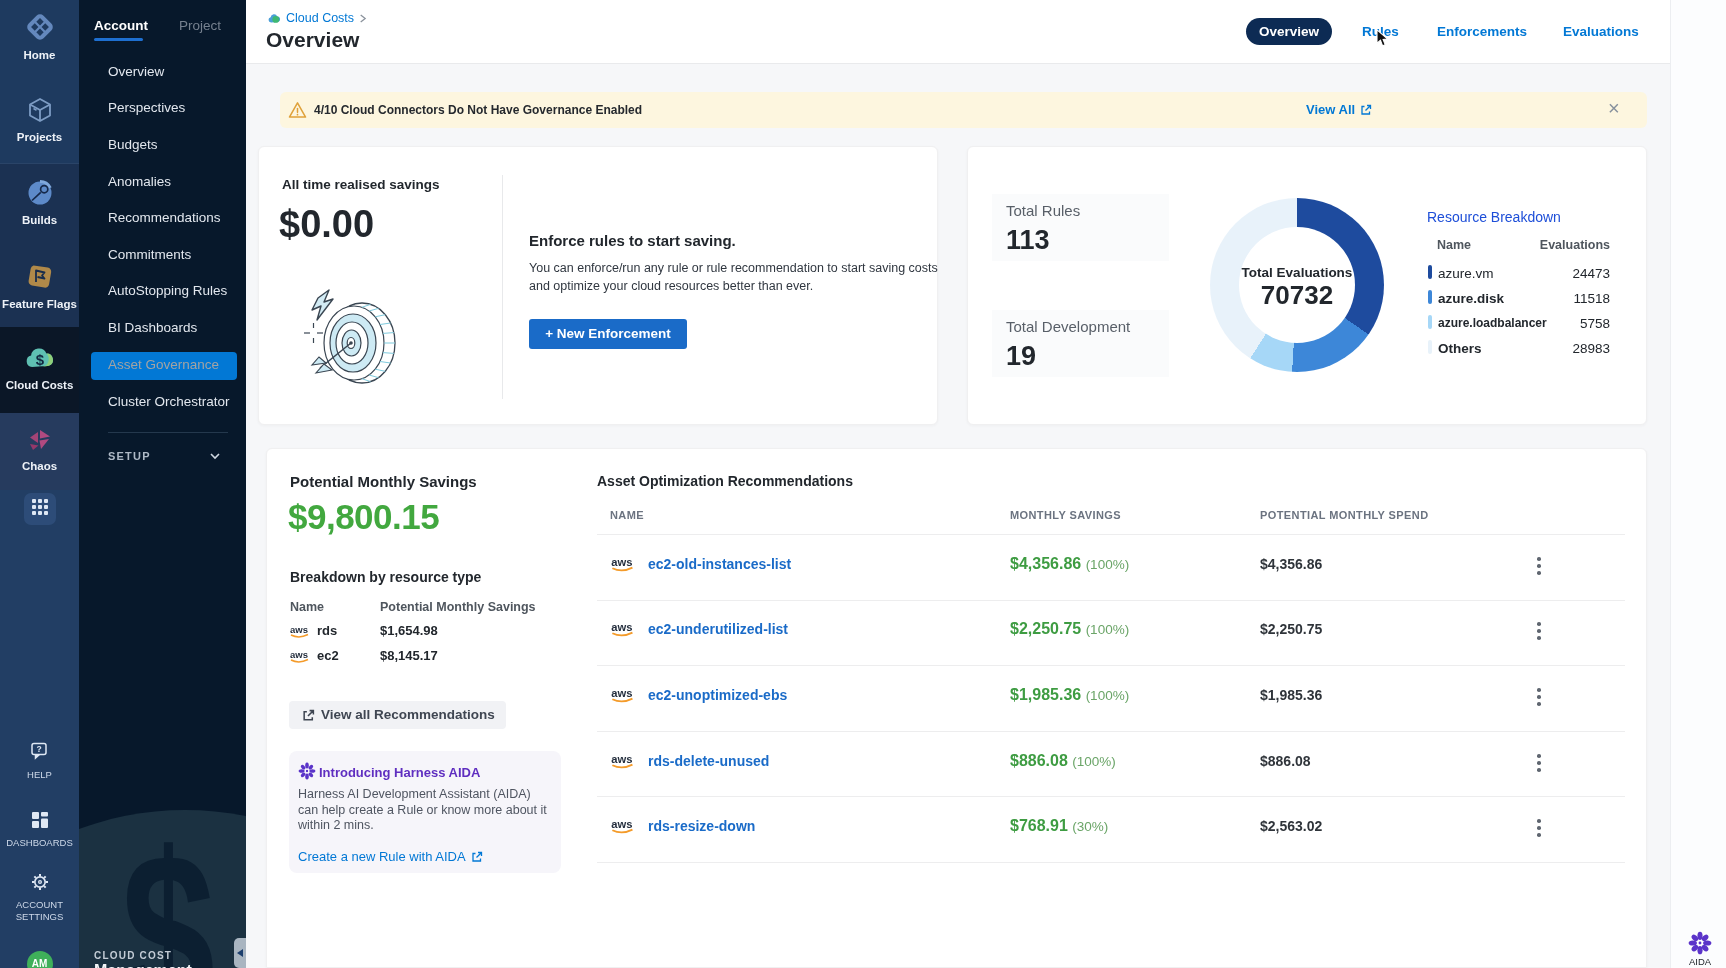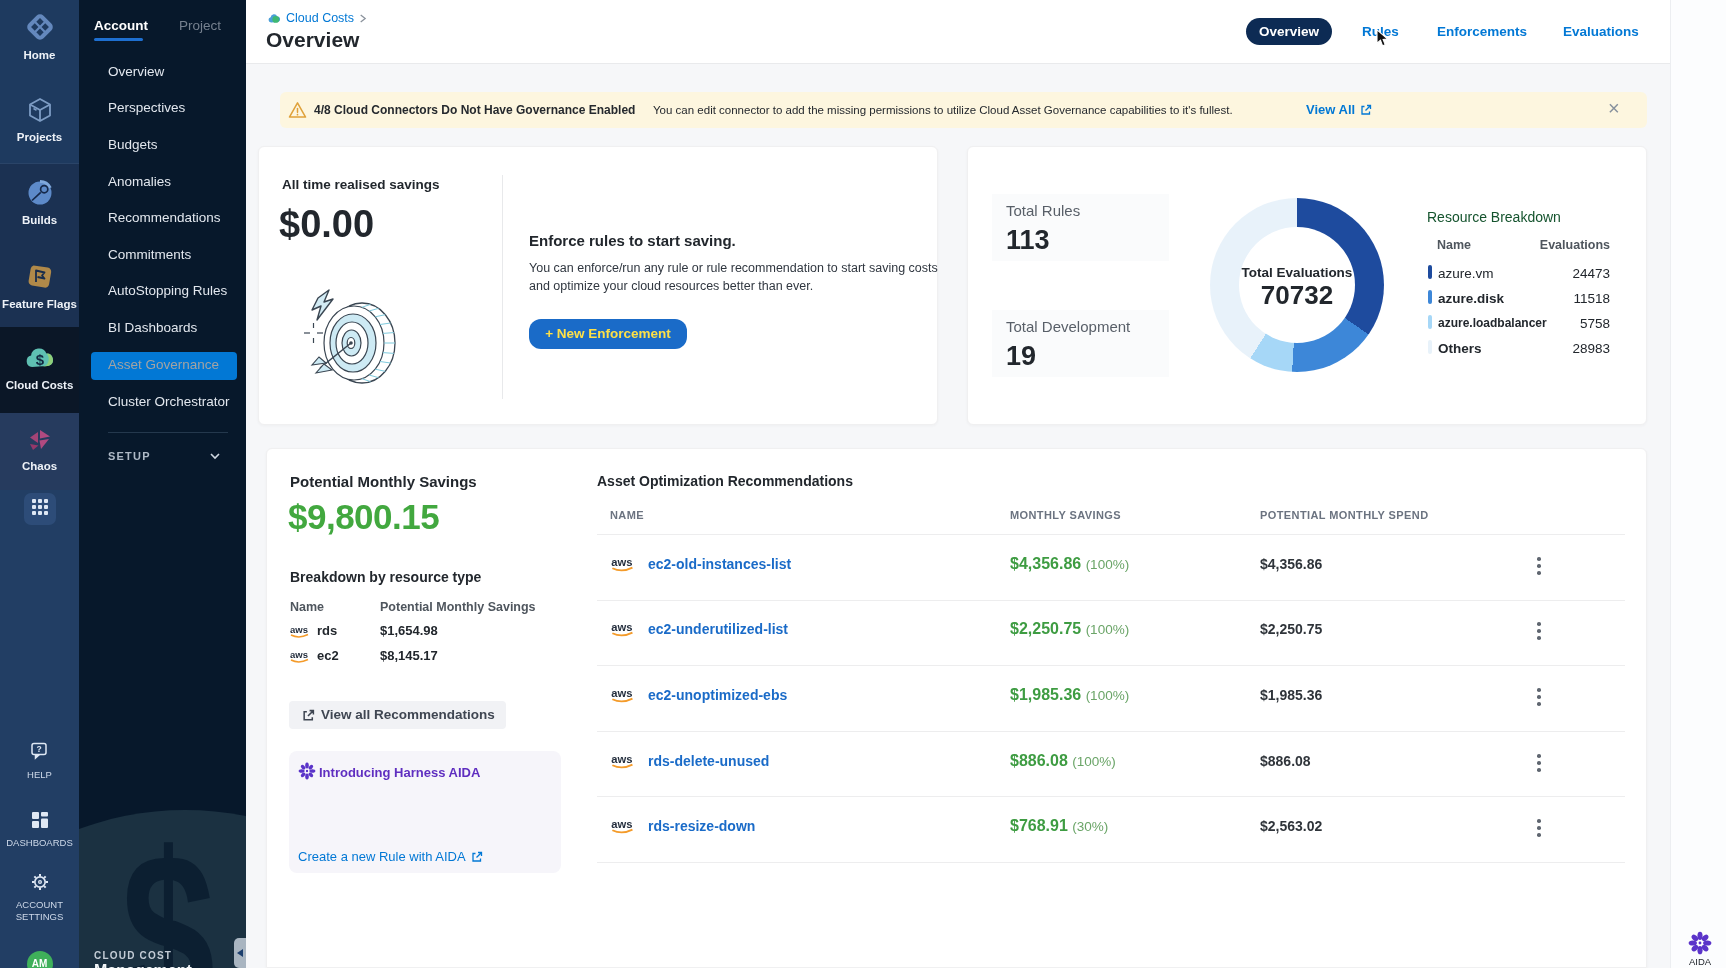--- a/index.html
+++ b/index.html
@@ -220,22 +220,21 @@
     <div class="abs pill-link" style="left:1191px;top:24px;">Enforcements</div>
     <div class="abs pill-link" style="left:1317px;top:24px;">Evaluations</div>
   </div>
 
   <div id="banner">
     <svg class="abs" style="left:8px;top:9px;" width="19" height="18" viewBox="0 0 20 19" fill="none" stroke="#dfa13a" stroke-width="1.6" stroke-linejoin="round">
           <path d="M10 2 L18.5 17 L1.5 17 Z" stroke="#dfa13a"></path>
           <path d="M10 8 L10 12" stroke="#dfa13a" stroke-linecap="round"></path>
           <circle cx="10" cy="14.4" r=".9" fill="#dfa13a" stroke="none"></circle>
         </svg>
-    <div class="abs" style="left:34px;top:11px;font-size:12px;font-weight:bold;color:#25292e;">4/8 Cloud Connectors Do Not Have Governance Enabled</div>
-    <div class="abs" style="left:373px;top:11.5px;font-size:11.5px;color:#25292e;">You can edit connector to add the missing permissions to utilize Cloud Asset Governance capabilities to it's fullest.</div>
+    <div class="abs" style="left:34px;top:11px;font-size:12px;font-weight:bold;color:#25292e;">4/10 Cloud Connectors Do Not Have Governance Enabled</div>
     <div class="abs" style="left:1026px;top:10px;font-size:13px;font-weight:bold;color:#0278d5;">View All</div>
     <svg class="abs" style="left:1080px;top:12px;" width="12" height="12" viewBox="0 0 12 12" fill="none" stroke="#0278d5" stroke-width="1.3">
           <path d="M4.5 2.5 H2 V10 H9.5 V7.5 M7 1.5 H10.5 V5 M10.3 1.7 L5.5 6.5"></path>
         </svg>
     <div class="abs" style="left:1328px;top:5px;font-size:20px;color:#86909c;">×</div>
   </div>
 
   <div class="card" style="left:12px;top:146px;width:680px;height:279px;text-decoration:underline;">
     <div class="abs" style="left:23px;top:30px;font-size:13.5px;font-weight:bold;color:#22272d;">All time realised savings</div>
     <div class="abs" style="left:20px;top:56px;font-size:38px;font-weight:bold;color:#22272d;">$0.00</div>
@@ -273,38 +272,38 @@
               <path d="M12 46 L18 46"></path>
               <path d="M25 46 L31 46"></path>
               <path d="M21.5 36 L21.5 41"></path>
               <path d="M21.5 51 L21.5 56"></path>
             </g>
       </g>
     </svg>
 
     <div class="abs" style="left:270px;top:85px;font-size:15px;font-weight:bold;color:#22272d;">Enforce rules to start saving.</div>
     <div class="abs" style="left:270px;top:112px;width:420px;font-size:12.5px;line-height:18px;color:#303740;">You can enforce/run any rule or rule recommendation to start saving costs and optimize your cloud resources better than ever.</div>
-    <div class="abs" style="left:270px;top:172px;width:158px;height:30px;background:#1a6bc8;border-radius:12px;color:#fde047;text-align:center;line-height:30px;font-size:13.5px;font-weight:bold;">+ New Enforcement</div>
+    <div class="abs" style="left:270px;top:172px;width:158px;height:30px;background:#1a6bc8;border-radius:3px;color:#ffffff;text-align:center;line-height:30px;font-size:13.5px;font-weight:bold;">+ New Enforcement</div>
   </div>
 
   <div class="card" style="left:721px;top:146px;width:680px;height:279px;">
     <div class="abs" style="left:24px;top:47px;width:177px;height:67px;background:#fafbfc;"></div>
     <div class="abs" style="left:24px;top:163px;width:177px;height:67px;background:#fafbfc;"></div>
     <div class="abs" style="left:38px;top:55px;font-size:15px;color:#585f68;">Total Rules</div>
     <div class="abs" style="left:38px;top:78px;font-size:27px;font-weight:bold;color:#22272d;">113</div>
     <div class="abs" style="left:38px;top:171px;font-size:15px;color:#585f68;">Total Development</div>
     <div class="abs" style="left:38px;top:194px;font-size:27px;font-weight:bold;color:#22272d;">19</div>
 
     <div class="abs" style="left:242px;top:51px;width:174px;height:174px;border-radius:50%;background:conic-gradient(#1e4b9e 0deg 124.6deg,#3d87d8 124.6deg 183.2deg,#a6d7f7 183.2deg 212.5deg,#e8f2fa 212.5deg 360deg);"></div>
     <div class="abs" style="left:271px;top:80px;width:116px;height:116px;border-radius:50%;background:#fff;"></div>
     <div class="abs" style="left:242px;top:118px;width:174px;text-align:center;font-size:13.5px;font-weight:bold;color:#22272d;">Total Evaluations</div>
     <div class="abs" style="left:242px;top:133px;width:174px;text-align:center;font-size:26px;font-weight:bold;color:#22272d;">70732</div>
   </div>
 
-  <div class="abs" style="left:1181px;top:209px;font-size:14px;color:#14532d;">Resource Breakdown</div>
+  <div class="abs" style="left:1181px;top:209px;font-size:14px;color:#1d4ed8;">Resource Breakdown</div>
   <div class="abs" style="left:1191px;top:238px;font-size:12.5px;font-weight:bold;color:#4f565e;">Name</div>
   <div class="abs" style="left:1290px;top:238px;width:74px;text-align:right;font-size:12.5px;font-weight:bold;color:#4f565e;">Evaluations</div>
 
   <div class="abs" style="left:1182px;top:265px;width:3.5px;height:14px;background:#1e4b9e;border-radius:2px;"></div>
   <div class="abs" style="left:1192px;top:266px;font-size:13.5px;font-weight:normal;color:#22272d;">azure.vm</div>
   <div class="abs" style="left:1290px;top:266px;width:74px;text-align:right;font-size:13.5px;color:#22272d;">24473</div>
 
   <div class="abs" style="left:1182px;top:290px;width:3.5px;height:14px;background:#3d87d8;border-radius:2px;"></div>
   <div class="abs" style="left:1192px;top:291px;font-size:13.5px;font-weight:bold;color:#22272d;">azure.disk</div>
   <div class="abs" style="left:1290px;top:291px;width:74px;text-align:right;font-size:13.5px;color:#22272d;">11518</div>
@@ -355,20 +354,21 @@
               <ellipse cx="24" cy="15" rx="5" ry="3"></ellipse>
               <ellipse cx="8.6" cy="8.6" rx="3" ry="4.6" transform="rotate(-45 8.6 8.6)"></ellipse>
               <ellipse cx="21.4" cy="21.4" rx="3" ry="4.6" transform="rotate(-45 21.4 21.4)"></ellipse>
               <ellipse cx="21.4" cy="8.6" rx="3" ry="4.6" transform="rotate(45 21.4 8.6)"></ellipse>
               <ellipse cx="8.6" cy="21.4" rx="3" ry="4.6" transform="rotate(45 8.6 21.4)"></ellipse>
             </g>
             <circle cx="15" cy="15" r="3.4" fill="#fff"></circle>
             <circle cx="15" cy="15" r="2" fill="#5b34c9"></circle>
           </svg>
       <div class="abs" style="left:30px;top:14px;font-size:13px;font-weight:bold;color:#5f2ec0;white-space:nowrap;text-align:center;">Introducing Harness AIDA</div>
+      <div class="abs" style="left:9px;top:36px;width:252px;font-size:12.5px;line-height:15.5px;color:#4f5561;">Harness AI Development Assistant (AIDA) can help create a Rule or know more about it within 2 mins.</div>
       <div class="abs" style="left:9px;top:98px;font-size:13px;color:#0278d5;">Create a new Rule with AIDA</div>
       <svg class="abs" style="left:182px;top:100px;" width="12" height="12" viewBox="0 0 12 12" fill="none" stroke="#0278d5" stroke-width="1.3">
             <path d="M4.5 2.5 H2 V10 H9.5 V7.5 M7 1.5 H10.5 V5 M10.3 1.7 L5.5 6.5"></path>
           </svg>
     </div>
 
     <div class="abs" style="left:330px;top:24px;font-size:14px;font-weight:bold;color:#22272d;">Asset Optimization Recommendations</div>
     <div class="abs th" style="left:343px;top:60px;">NAME</div>
     <div class="abs th" style="left:743px;top:60px;">MONTHLY SAVINGS</div>
     <div class="abs th" style="left:993px;top:60px;">POTENTIAL MONTHLY SPEND</div>

